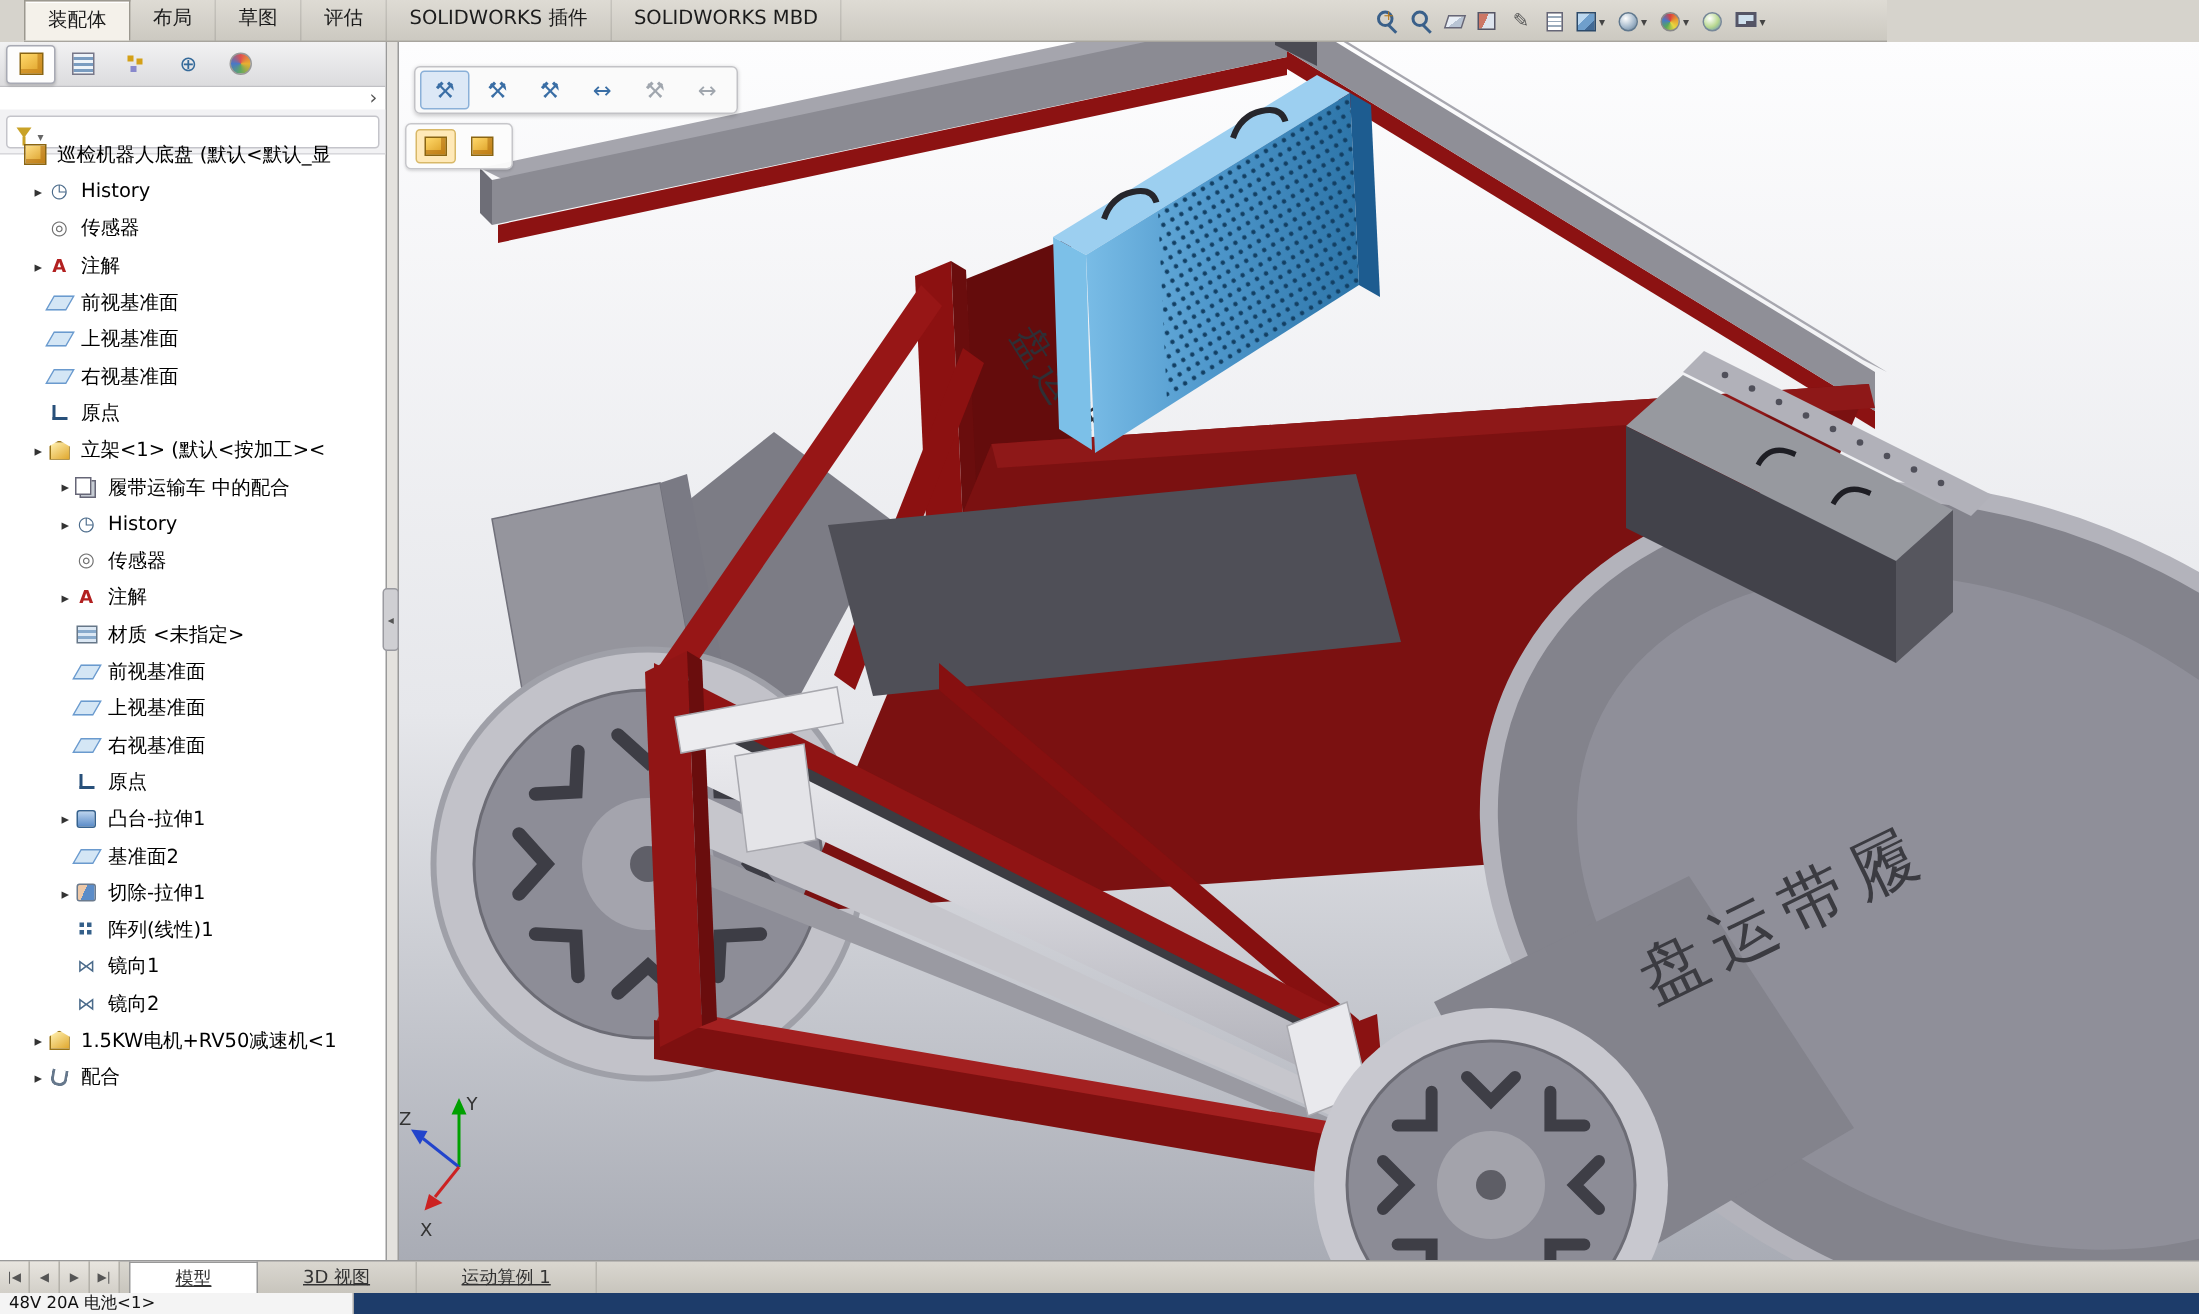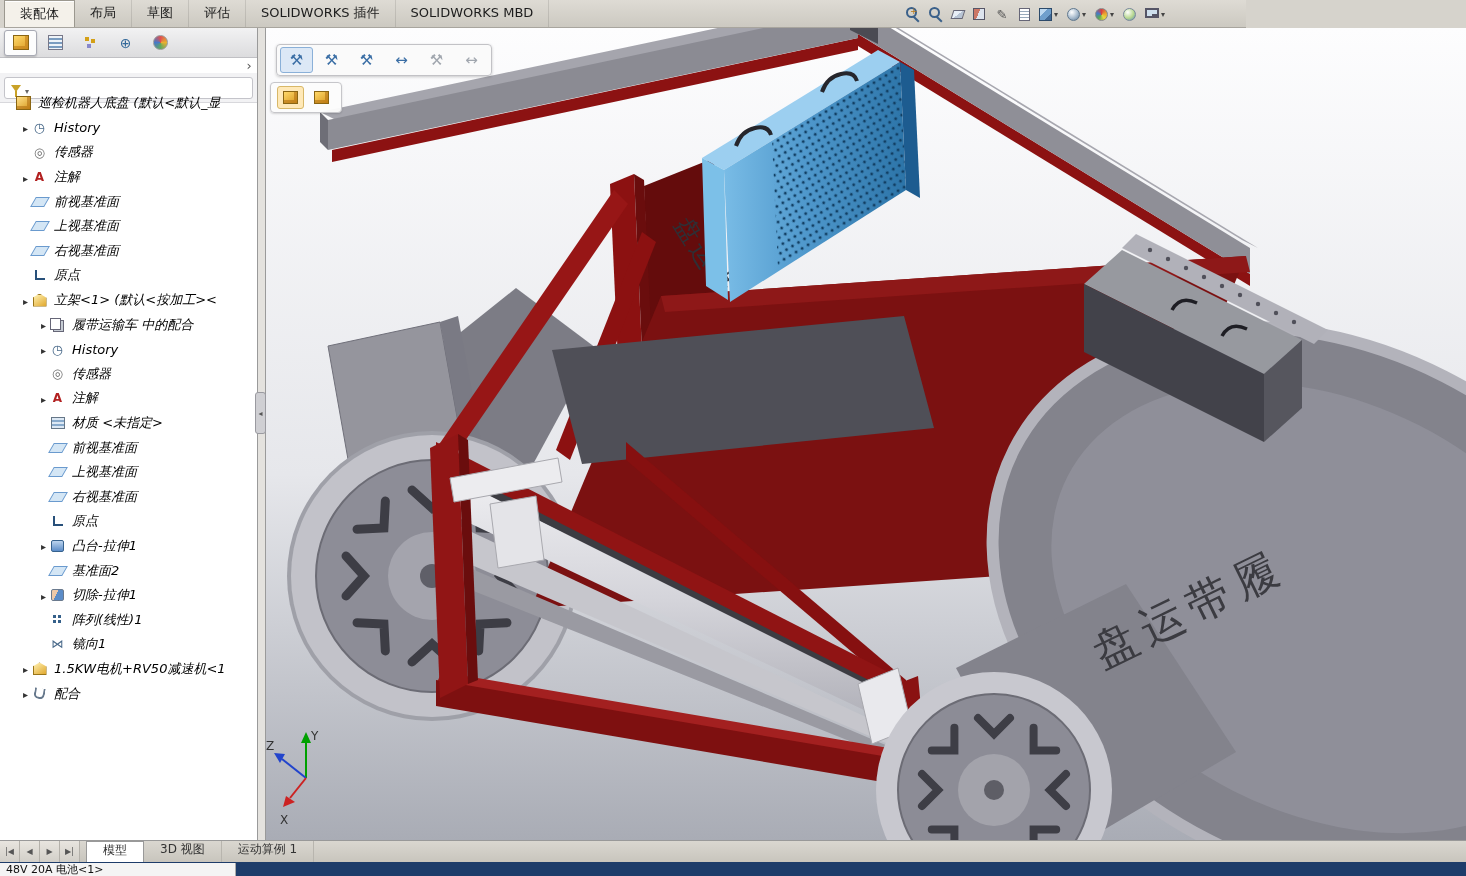--- a/index.html
+++ b/index.html
@@ -1,20 +1,20 @@
 <!DOCTYPE html>
 <html><head>
 <meta charset="utf-8">
 <style>
   html,body{margin:0;padding:0;width:1466px;height:876px;overflow:hidden;
     font-family:"DejaVu Sans","Liberation Sans",sans-serif;background:#d6d3cc;}
   *{box-sizing:border-box;}
 
   
-  #menubar{position:absolute;left:4px;top:0;width:1242px;height:28px;
+  #menubar{position:absolute;left:16px;top:0;width:1242px;height:28px;
     background:linear-gradient(#dedbd4,#ccc9c1);border-bottom:1px solid #a8a59e;display:flex;}
   #menu-tabs{display:flex;}
   .mtab{padding:0 15px;line-height:26px;font-size:13px;color:#1c1c1c;border-right:1px solid rgba(0,0,0,.10);cursor:default;}
   .t-on{background:#f4f1ea;border:1px solid #9b988f;border-bottom:none;box-shadow:inset 0 1px 0 #fff;}
   #menu-icons{position:absolute;left:900px;top:0;height:28px;display:flex;align-items:center;gap:3px;}
   .micon{display:flex;align-items:center;padding:2px 2px;}
   .ig{width:16px;height:16px;position:relative;display:flex;align-items:center;justify-content:center;}
   .k-mag1,.k-mag2{width:11px;height:11px;border:2px solid #3a608a;border-radius:50%;margin:-2px 3px 2px 0;}
   .k-mag1::before{content:"+";position:absolute;left:2px;top:-2px;font-size:9px;color:#b87818;line-height:1;}
   .k-mag1::after,.k-mag2::after{content:"";position:absolute;right:-5px;bottom:-4px;width:8px;height:2px;background:#3a608a;transform:rotate(45deg);}
@@ -52,21 +52,21 @@
 
   #tree{position:absolute;left:0;top:60px;right:0;bottom:0;overflow:hidden;padding-top:3px;}
   .trow{display:flex;align-items:center;height:24.6px;font-size:13px;white-space:nowrap;}
   .indent{flex:none;}
   .lvl0{width:4px;}.lvl1{width:20px;}.lvl2{width:38px;}
   .arr{flex:none;width:11px;text-align:center;color:#333;}
   .ar-r::before{content:"▸";font-size:10px;}
   .ar-d::before{content:"▾";font-size:10px;}
   .ar-n::before{content:"";}
   .ti{flex:none;width:17px;height:16px;margin-right:3px;position:relative;display:flex;align-items:center;justify-content:center;}
-  .tl{padding:0 3px;color:#000;font-style:italic;}
+  .tl{padding:0 3px;color:#000;}
   .s-selected .tl{background:#b9d7f3;outline:1px solid #5f97d2;}
   .ti-assembly-icon::before{content:"";width:13px;height:12px;background:linear-gradient(145deg,#ffe089,#d89a20);border:1px solid #8a6512;box-shadow:inset -3px -3px 0 rgba(170,100,10,.5);}
   .ti-part-icon::before{content:"";width:12px;height:11px;background:linear-gradient(145deg,#fff0b0,#e0a82e);border:1px solid #9a7518;clip-path:polygon(0 32%,50% 0,100% 32%,100% 100%,0 100%);}
   .ti-history-icon::before{content:"◷";color:#4a6a8a;font-size:13px;}
   .ti-sensors-icon::before{content:"◎";color:#707070;font-size:13px;}
   .ti-annotations-icon::before{content:"A";color:#b22020;font-weight:bold;font-size:12px;}
   .ti-plane-icon::before{content:"";width:12px;height:8px;border:1px solid #6a9ace;background:rgba(170,205,235,.5);transform:skewX(-30deg);}
   .ti-origin-icon::before{content:"";width:8px;height:8px;border-left:2px solid #28507a;border-bottom:2px solid #28507a;}
   .ti-mates-in-assembly-icon::before{content:"";width:9px;height:10px;background:#fff;border:1px solid #667;box-shadow:3px 2px 0 -1px #c6ccd4,3px 2px 0 0 #667;transform:translate(-2px,-1px);}
   .ti-material-icon::before{content:"";width:12px;height:10px;border:1px solid #678;background:repeating-linear-gradient(180deg,#dce8f4 0 2px,#88aacc 2px 4px);}
@@ -92,23 +92,23 @@
   .q-off{color:#a0a6ae;}
   #crumb-bar{position:absolute;left:4px;top:54px;display:flex;gap:4px;background:rgba(252,252,252,.95);border:1px solid #c6c6ca;border-radius:4px;padding:3px 6px;box-shadow:0 1px 2px rgba(0,0,0,.15);}
   .crumb{width:27px;height:23px;display:flex;align-items:center;justify-content:center;border:1px solid transparent;border-radius:3px;}
   .cb-on{background:#ffe9b8;border-color:#d8b868;}
   .goldcube{width:15px;height:13px;background:linear-gradient(145deg,#ffd86a,#d8991e);border:1px solid #8a6512;box-shadow:inset -3px -3px 0 rgba(170,100,10,.5);}
 
   
   #bottombar{position:absolute;left:0;top:840px;width:1466px;height:22px;background:linear-gradient(#dad7d0,#c8c5bd);border-top:1px solid #999;display:flex;font-size:12px;}
   .nb{width:20px;display:flex;align-items:center;justify-content:center;font-size:8px;color:#555;border-right:1px solid #b4b1aa;background:linear-gradient(#e8e5df,#d2cfc8);}
   #btabs{display:flex;margin-left:6px;}
-  .btab{padding:0 16px;display:flex;color:#333;border-right:1px solid #b8b5ae;}
+  .btab{padding:0 30px;display:flex;align-items:center;color:#333;border-right:1px solid #b8b5ae;text-decoration:underline;}
   .b-on{background:#fff;border:1px solid #999;border-bottom:none;}
-  #statusbar{position:absolute;left:0;top:862px;width:1466px;height:14px;background:#1d3c6a;display:flex;align-items:center;}
+  #statusbar{position:absolute;left:0;top:862px;width:1466px;height:14px;background:#1d3c6a;display:flex;}
   #status-left{width:236px;background:#f4f4f4;border-right:1px solid #aaa;font-size:11px;line-height:13px;padding-left:6px;color:#111;overflow:hidden;white-space:nowrap;}
 </style>
 </head>
 <body>
 
 <div id="menubar">
   <div id="menu-tabs">
 
       <div class="mtab t-on">
         <span>装配体</span>
@@ -382,20 +382,26 @@
         <span class="tl">阵列(线性)1</span>
       </div>
 
       <div class="trow s-normal">
         <span class="indent lvl2"></span>
         <span class="arr ar-n"></span>
         <span class="ti ti-mirror-icon"></span>
         <span class="tl">镜向1</span>
       </div>
 
+      <div class="trow s-normal">
+        <span class="indent lvl2"></span>
+        <span class="arr ar-n"></span>
+        <span class="ti ti-mirror-icon"></span>
+        <span class="tl">镜向2</span>
+      </div>
 
       <div class="trow s-normal">
         <span class="indent lvl1"></span>
         <span class="arr ar-r"></span>
         <span class="ti ti-part-icon"></span>
         <span class="tl">1.5KW电机+RV50减速机&lt;1</span>
       </div>
 
       <div class="trow s-normal">
         <span class="indent lvl1"></span>

